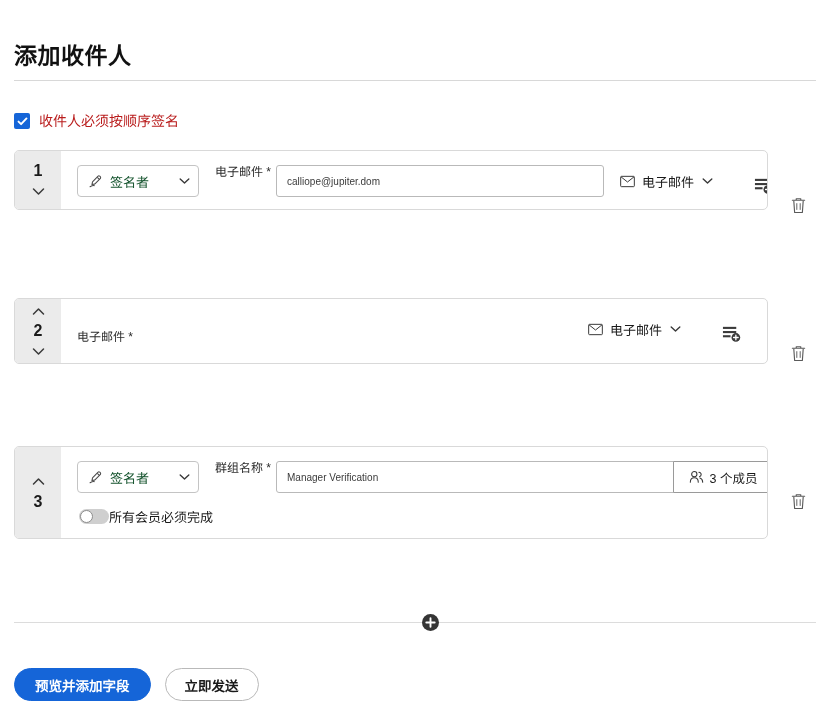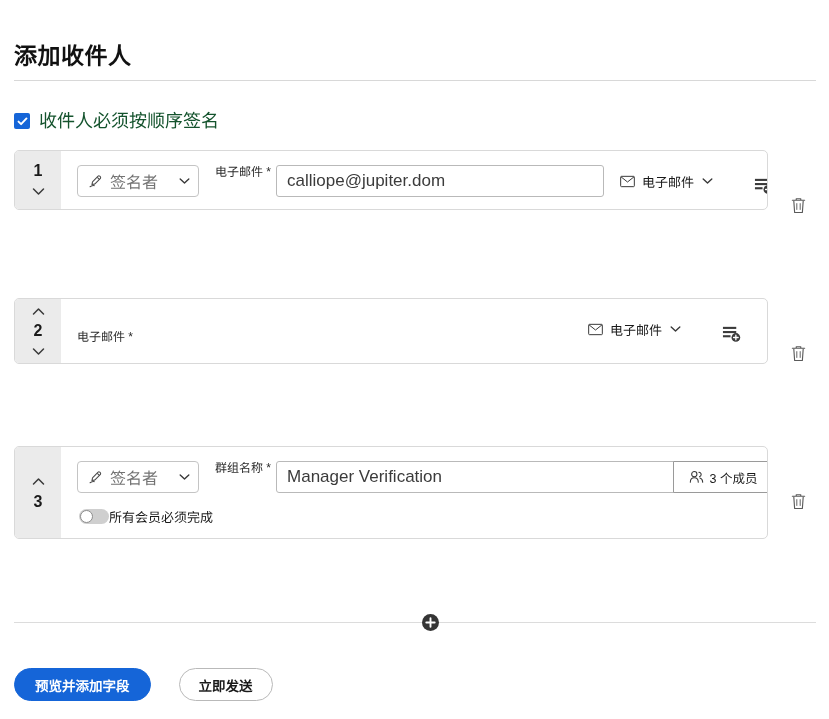--- a/index.html
+++ b/index.html
@@ -61,22 +61,22 @@
     border-radius: 2px;
     background: #1565d8;
     display: flex;
     align-items: center;
     justify-content: center;
     flex: none;
     cursor: pointer;
   }
   .checkbox svg { display: block; }
   .seq-label {
-    font-size: 18px;
-    color: #14532d;
+    font-size: 14px;
+    color: #b91c1c;
     line-height: 18px;
     white-space: nowrap;
   }
 
   
   .recipient {
     position: absolute;
     left: 14px;
     width: 754px;
     background: #ffffff;
@@ -133,22 +133,22 @@
     display: flex;
     align-items: center;
     gap: 7px;
     padding: 0 8px 0 10px;
     flex: none;
     cursor: pointer;
   }
   .role-icon { width: 15px; height: 15px; flex: none; display: flex; align-items: center; justify-content: center; }
   .role-icon svg { display: block; }
   .role-label {
-    font-size: 16px;
-    color: #737373;
+    font-size: 13px;
+    color: #14532d;
     white-space: nowrap;
     flex: 1;
     font-family: Liberation Mono, monospace;
   }
   .chev-sm { width: 12px; height: 12px; flex: none; display: flex; align-items: center; justify-content: center; }
   .chev-sm svg { display: block; }
 
   
   .field-group { display: flex; gap: 5px; }
   .field-label {
@@ -157,21 +157,21 @@
     line-height: 15px;
     white-space: nowrap;
   }
   .req-star { color: #2b2b2b; }
   .text-input {
     height: 32px;
     border: 1px solid #b9b9b9;
     border-radius: 3px;
     background: #ffffff;
     font-family: "Liberation Sans", "DejaVu Sans", sans-serif;
-    font-size: 17px;
+    font-size: 10px;
     color: #3b3b3b;
     padding: 0 10px;
     outline: none;
   }
   .input-email { width: 328px; }
   .input-group-wrap { display: flex; align-items: flex-start; }
   .input-groupname { width: 398px; border-right: 1px solid #b9b9b9; border-radius: 3px 0 0 3px; }
   .members-btn {
     height: 32px;
     min-width: 100px;
@@ -273,21 +273,21 @@
   }
   .add-btn svg { display: block; }
 
   
   .footer {
     position: absolute;
     left: 14px;
     top: 668px;
     display: flex;
     align-items: center;
-    gap: 28px;
+    gap: 14px;
   }
   .btn {
     height: 33px;
     border-radius: 17px;
     font-family: "Liberation Sans", "DejaVu Sans", sans-serif;
     font-size: 13.5px;
     font-weight: bold;
     display: flex;
     align-items: center;
     justify-content: center;

